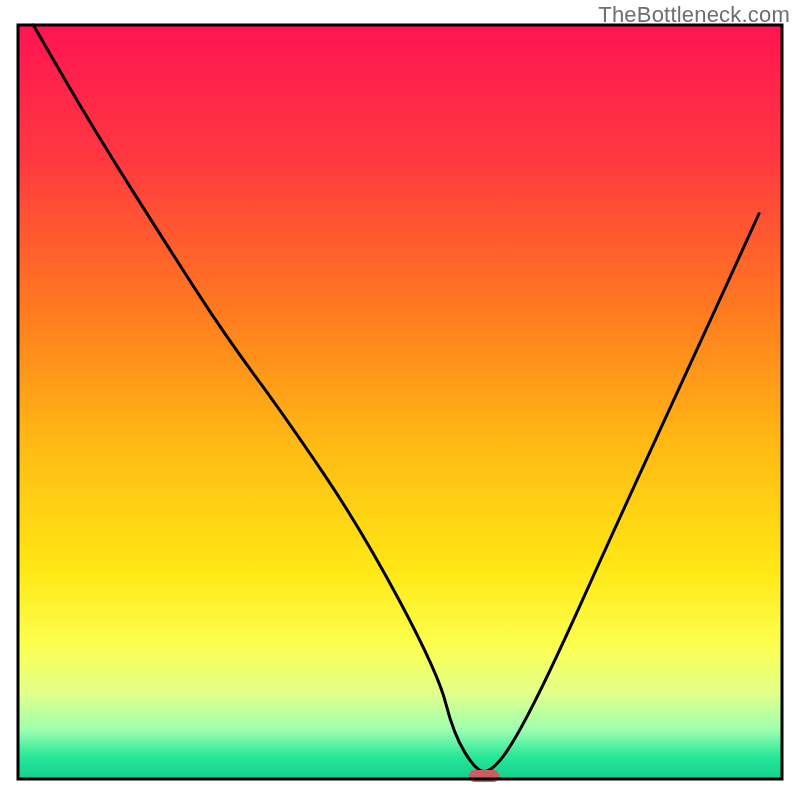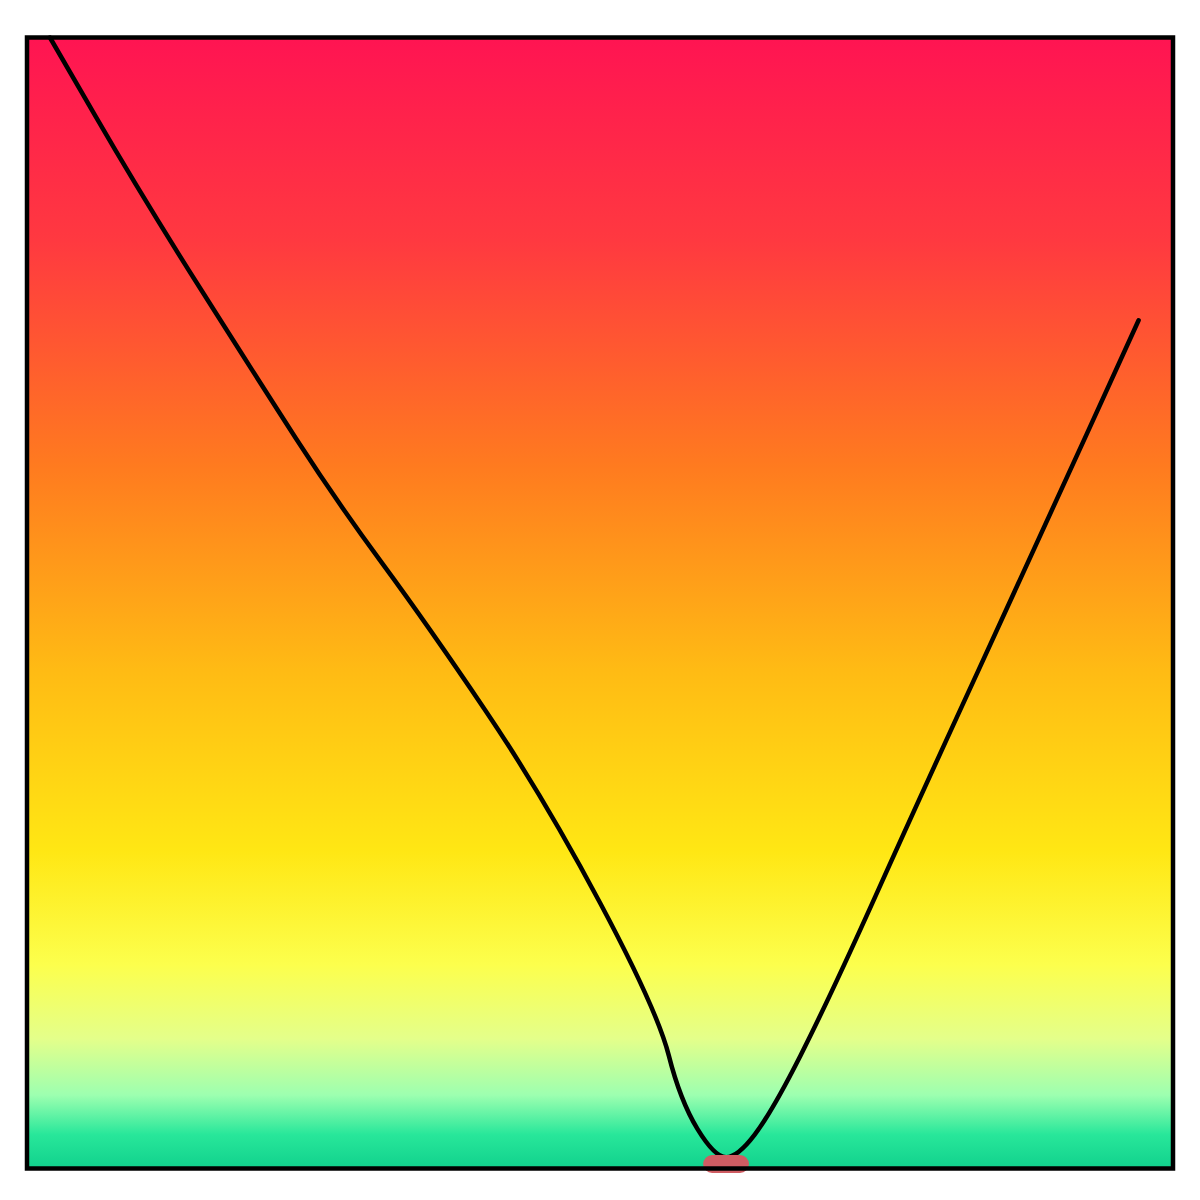--- a/index.html
+++ b/index.html
@@ -53,13 +53,14 @@
           <stop offset="100%" stop-color="#11d18d"></stop>
         </linearGradient>
     </defs>
     <g id="plot-area">
         <rect x="18" y="25" width="764" height="754" fill="url(#bg-grad)"></rect>
         <path d="M 33.28 25 Q 33.28 25 63.84 77.78000000000003 Q 94.4 130.56000000000006 132.60000000000002 190.88000000000005 Q 170.8 251.20000000000005 197.54000000000002 292.6700000000001 Q 224.28 334.14000000000004 254.83999999999997 375.61 Q 285.4 417.08000000000004 323.6 473.63 Q 361.8 530.18 400 601.81 Q 438.20000000000005 673.4399999999999 445.84000000000003 703.5999999999999 Q 453.47999999999996 733.76 464.93999999999994 752.61 Q 476.4 771.46 484.03999999999996 771.46 Q 491.68 771.46 503.14 756.38 Q 514.6 741.3 533.7 703.5999999999999 Q 552.8 665.9 583.36 598.04 Q 613.9200000000001 530.18 652.1200000000001 447.23999999999995 Q 690.32 364.29999999999995 724.7 288.9 T 759.0799999999999 213.5" fill="none" stroke="#000000" stroke-width="3" stroke-linecap="round" stroke-linejoin="round"></path>
         <rect x="468.76" y="770" width="30.560000000000002" height="12" rx="6" fill="#cf5c62"></rect>
         <rect x="18" y="25" width="764" height="754" fill="none" stroke="#000000" stroke-width="3"></rect>
       </g>
   </svg>
+  <div class="watermark">TheBottleneck.com</div>
 </div>
 
 </body></html>

